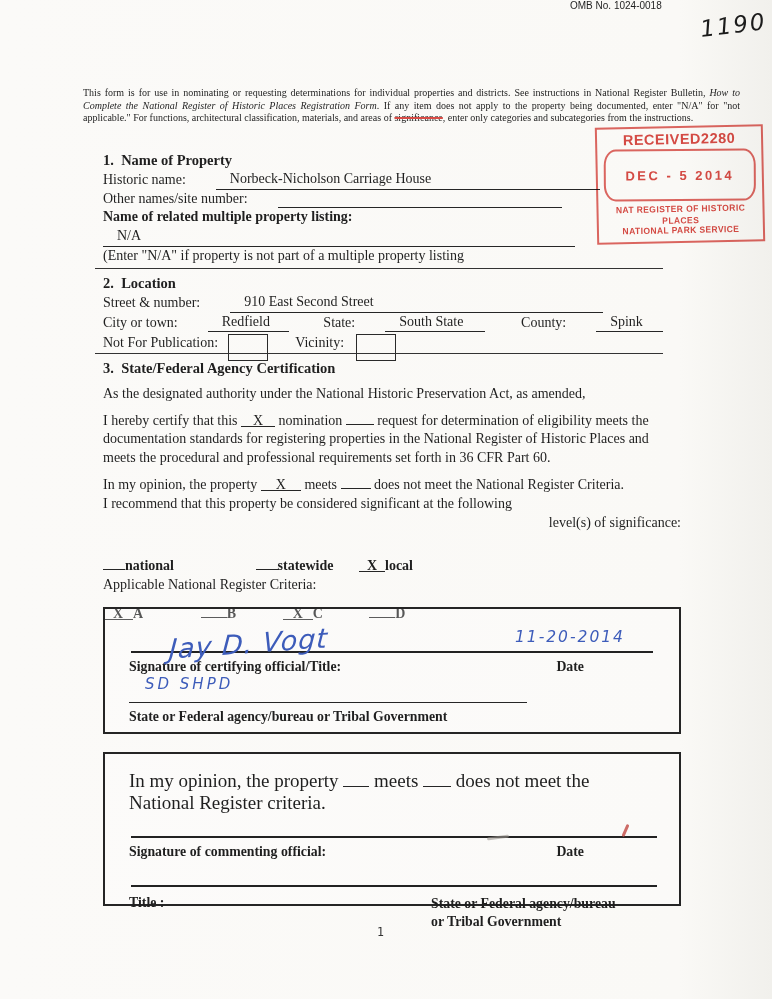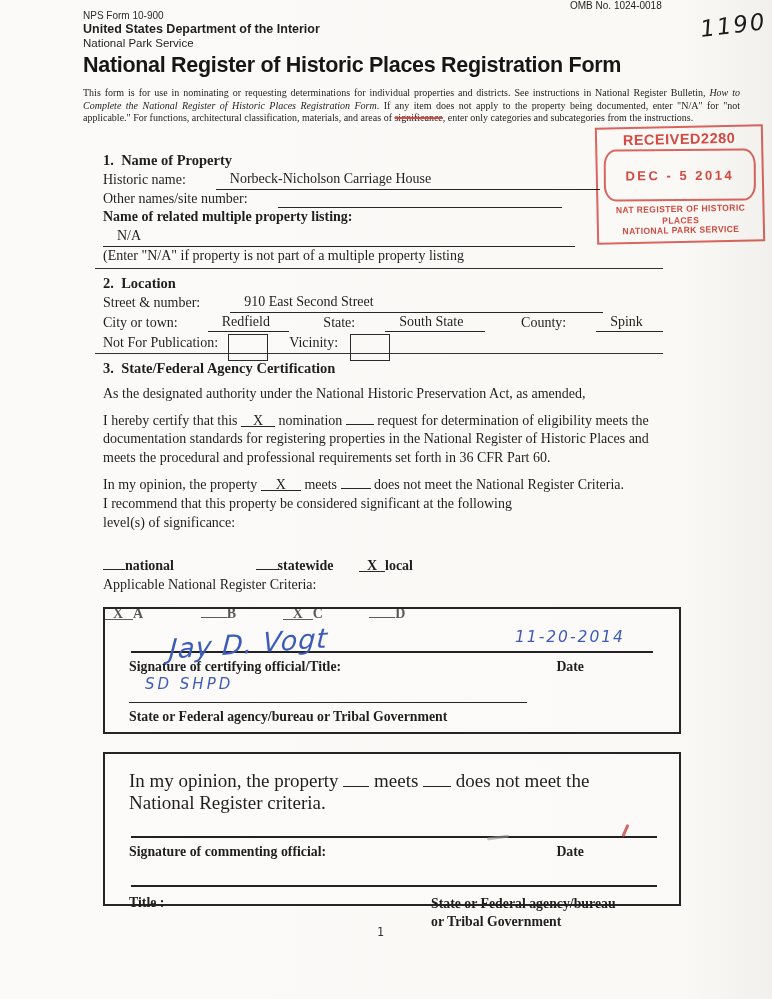--- a/index.html
+++ b/index.html
@@ -94,26 +94,20 @@
   .red-mark { position:absolute; right:52px; top:70px; width:3px; height:13px; background:#c4524e; transform:rotate(24deg); border-radius:2px; opacity:.85; }
   .smudge { position:absolute; left:382px; top:82px; width:22px; height:3px; background:#9a958e; transform:rotate(-8deg); border-radius:2px; opacity:.6; }
 
   .footer { position:absolute; left:377px; top:925px; font-family:"DejaVu Sans Mono", monospace; font-size:11.5px; color:#333; }
 </style>
 </head>
 <body>
 
 <div class="page">
 
-  <div class="hdr">
-    <div class="form-no">NPS Form 10-900</div>
-    <div class="dept">United States Department of the Interior</div>
-    <div class="nps">National Park Service</div>
-    <div class="title">National Register of Historic Places Registration Form</div>
-  </div>
   <div class="omb">OMB No. 1024-0018</div>
   <div class="hand1190">1190</div>
 
   <div class="instructions"><span>This form is for use in nominating or requesting determinations for individual properties and districts.  See instructions in National Register Bulletin, </span><span class="it">How to Complete the National Register of Historic Places Registration Form</span><span>.  If any item does not apply to the property being documented, enter "N/A" for "not applicable."  For functions, architectural classification, materials, and areas of </span><span class="struck">significance</span><span>, enter only categories and subcategories from the instructions.</span></div>
 
   <div class="stamp">
     <div class="stamp-outer">
       <div class="stamp-received">RECEIVED2280</div>
       <div class="stamp-inner">DEC - 5 2014</div>
       <div class="stamp-l1">NAT REGISTER OF HISTORIC PLACES</div>
@@ -150,21 +144,21 @@
       <span class="lbl">City or town:</span>
       <span class="fill" style="width:96px;">Redfield</span>
       <span class="lbl" style="padding-left:10px;">State:</span>
       <span class="fill" style="width:118px;">South State</span>
       <span class="lbl" style="padding-left:12px;">County:</span>
       <span class="fill" style="width:78px;">Spink</span>
     </div>
     <div style="margin-top:2px;">
       <span>Not For Publication:</span>
       <span class="cbox" style="margin-left:6px;"></span>
-      <span style="margin-left:18px;">Vicinity:</span>
+      <span style="margin-left:24px;">Vicinity:</span>
       <span class="cbox" style="margin-left:8px;"></span>
     </div>
   </div>
 
   <div class="divider" style="top:353px;"></div>
 
   <div class="sec s3" style="top:359px; width:578px;">
     <div class="sec-h keep-sp">3.  State/Federal Agency Certification</div>
     <p>As the designated authority under the National Historic Preservation Act, as amended,</p>
     <p>
@@ -174,21 +168,21 @@
       <span class="blank w28"></span>
       <span>request for determination of eligibility meets the documentation standards for registering properties in the National Register of Historic Places and meets the procedural and professional requirements set forth in 36 CFR Part 60.</span>
     </p>
     <p>
       <span>In my opinion, the property</span>
       <span class="blank w40">X</span>
       <span>meets</span>
       <span class="blank w30"></span>
       <span>does not meet the National Register Criteria.</span>
       <span style="display:block;">I recommend that this property be considered significant at the following</span>
-      <span style="display:block;">level(s) of significance:</span>
+      <span style="display:block;text-align:right;">level(s) of significance:</span>
     </p>
     <div class="levels">
       <span><span class="blank w22"></span><span>national</span></span>
       <span class="lvl2"><span class="blank w22"></span><span>statewide</span></span>
       <span class="lvl3"><span class="blank w26">X</span><span>local</span></span>
     </div>
     <div>Applicable National Register Criteria:</div>
     <div class="criteria">
       <span><span class="blank w30">X</span><span>A</span></span>
       <span class="cr2"><span class="blank w26"></span><span>B</span></span>

